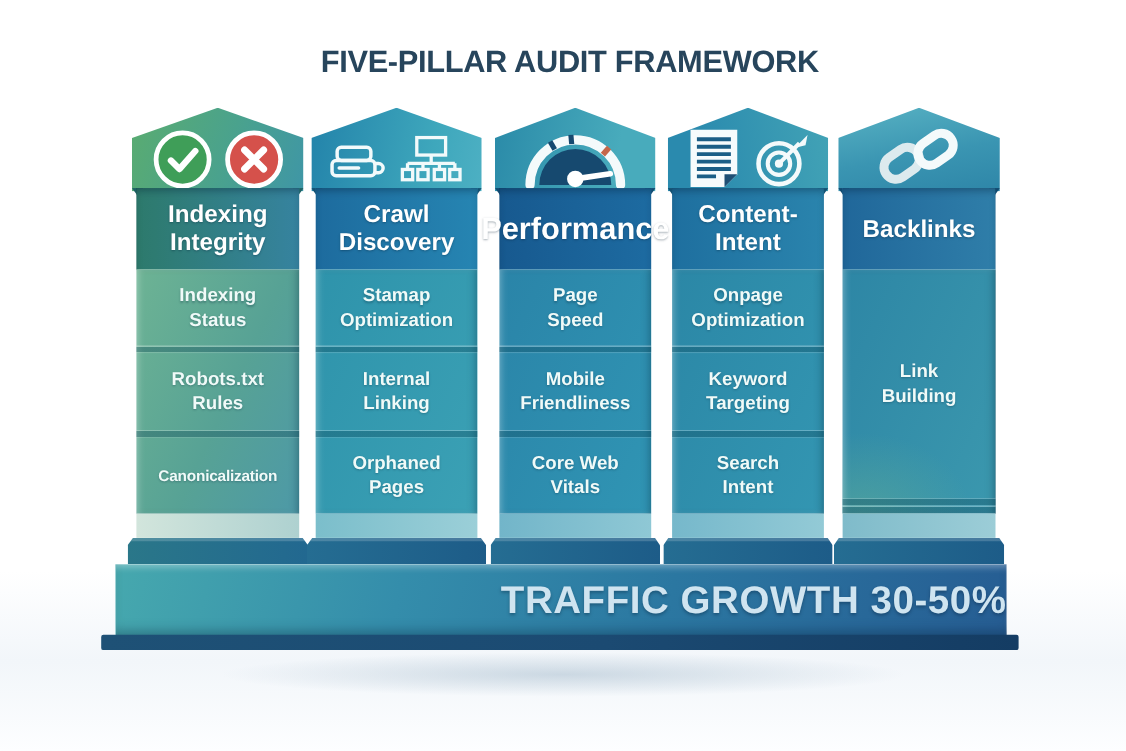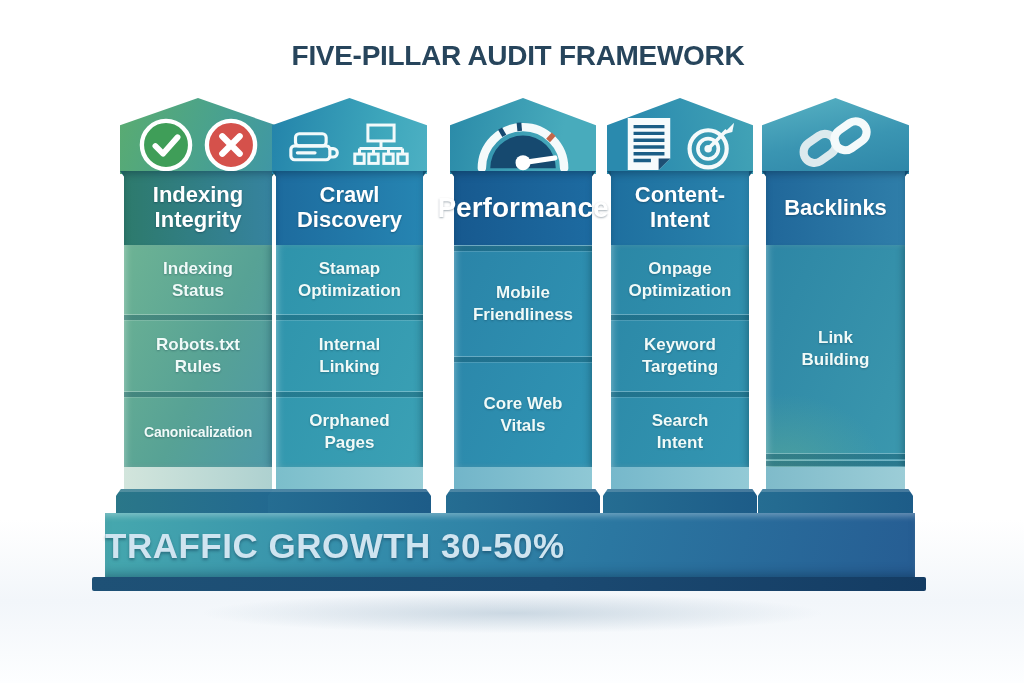--- a/index.html
+++ b/index.html
@@ -7,21 +7,21 @@
     position:relative;width:1024px;height:683px;overflow:hidden;
     background:linear-gradient(180deg,#ffffff 0 76%,#f2f6fa 88%,#fdfeff 100%);
     font-family:"Liberation Sans",sans-serif;
   }
   #title{
     position:absolute;top:40px;left:0;right:0;text-align:center;
     font-weight:800;font-size:28px;letter-spacing:-0.3px;color:#27455c;margin-left:12px;
   }
   .col{position:absolute;top:98px;height:415px;}
   .p1{left:120px;width:156px}
-  .p2{left:272px;width:155px}
+  .p2{left:283px;width:155px}
   .p3{left:450px;width:146px}
   .p4{left:607px;width:146px}
   .p5{left:762px;width:147px}
 
   .pent{
     position:absolute;top:0;left:0;right:0;height:74px;
     clip-path:polygon(50% 0,100% 36%,100% 100%,0 100%,0 36%);
     display:flex;align-items:flex-end;justify-content:center;gap:11px;padding-bottom:2px;
   }
   .p1 .pent{background:linear-gradient(110deg,#5aac70 0%,#4aa28d 55%,#3f96a6 100%)}
@@ -84,21 +84,21 @@
   .plinth{
     position:absolute;top:391px;left:-4px;right:-4px;height:24px;
     clip-path:polygon(3% 0,97% 0,100% 28%,100% 100%,0 100%,0 28%);
     box-shadow:inset 0 3px 0 rgba(255,255,255,.18);
   }
   .p1 .plinth{background:linear-gradient(90deg,#2a7789,#226890)}
   .p2 .plinth,.p3 .plinth,.p4 .plinth,.p5 .plinth{background:linear-gradient(90deg,#256d92,#1d5c88)}
 
   #banner{
     position:absolute;left:105px;top:513px;width:810px;height:65px;
-    display:flex;align-items:center;justify-content:flex-start;
+    display:flex;align-items:center;justify-content:flex-end;
     background:linear-gradient(105deg,#46a8ae 0%,#348dab 32%,#2b77a1 62%,#265d93 100%);
     box-shadow:inset 0 6px 6px -3px rgba(255,255,255,.32), inset 0 -9px 12px -6px rgba(0,25,50,.4);
   }
   #banner .t{
     font-weight:700;font-size:35px;letter-spacing:.5px;color:#cfe4f0;
     text-shadow:0 2px 3px rgba(0,25,50,.35);
   }
   #strip{
     position:absolute;left:92px;top:577px;width:834px;height:14px;border-radius:2px;
     background:linear-gradient(90deg,#1e5176,#1b4a72 55%,#143c63);
@@ -215,20 +215,24 @@
         <line x1="52" y1="52" x2="86" y2="47" stroke="#ffffff" stroke-width="5.5" stroke-linecap="round"></line>
         <circle cx="52" cy="52" r="8" fill="#ffffff"></circle>
       </svg>
     </div>
     <div class="tab l"></div>
     <div class="tab r"></div>
     <div class="band">
       <div class="t">Performance</div>
     </div>
     <div class="body">
+      <div class="item">
+          <div class="t">Page
+Speed</div>
+        </div>
       <div class="sep"></div>
       <div class="item">
           <div class="t">Mobile
 Friendliness</div>
         </div>
       <div class="sep"></div>
       <div class="item">
           <div class="t">Core Web
 Vitals</div>
         </div>

